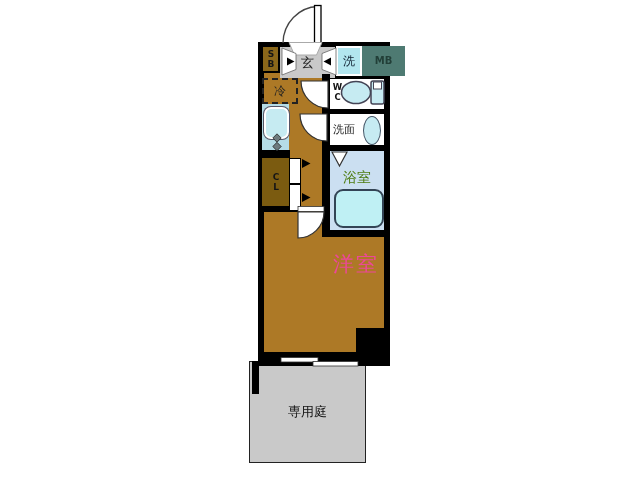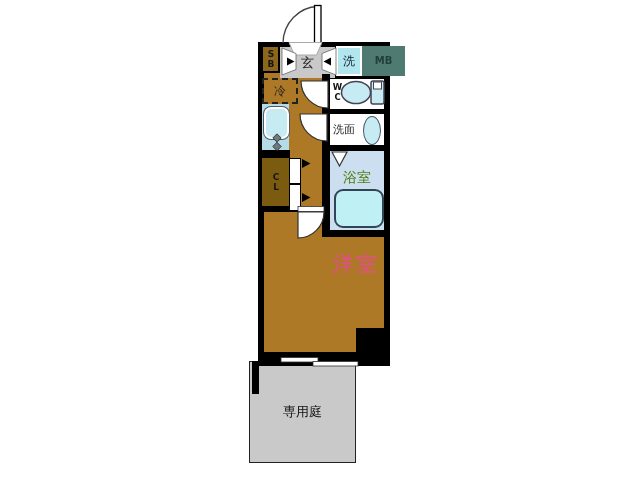--- a/index.html
+++ b/index.html
@@ -51,21 +51,21 @@
   .cl-bottom-wall{left:258px;top:206px;width:42px;height:6px;background:#000;}
   .cl-panel{width:12px;height:26px;background:#fff;border:1px solid #000;}
   .cl-panel.p1{left:289px;top:158px;}
   .cl-panel.p2{left:289px;top:184px;height:27px;}
   .corner-block{left:356px;top:328px;width:34px;height:38px;background:#000;}
   
   .main-room-label{left:264px;top:251px;width:120px;text-align:center;color:#ec4899;margin-left:32px;}
   .main-room-label .l1{font-size:21px;letter-spacing:2px;line-height:26px;}
   .main-room-label .l2{font-size:21px;line-height:26px;}
   
-  .garden{left:249px;top:361px;width:107px;height:102px;background:#c9c9c9;border:1px solid #222;
+  .garden{left:249px;top:361px;width:117px;height:102px;background:#c9c9c9;border:1px solid #222;
           display:flex;align-items:center;justify-content:center;font-size:13px;color:#111;}
   .garden-stub{left:252px;top:361px;width:7px;height:33px;background:#000;}
   .overlay{left:0;top:0;width:640px;height:480px;pointer-events:none;}
 </style>
 </head>
 <body>
 
 <div class="canvas">
 
   <div class="abs garden">

